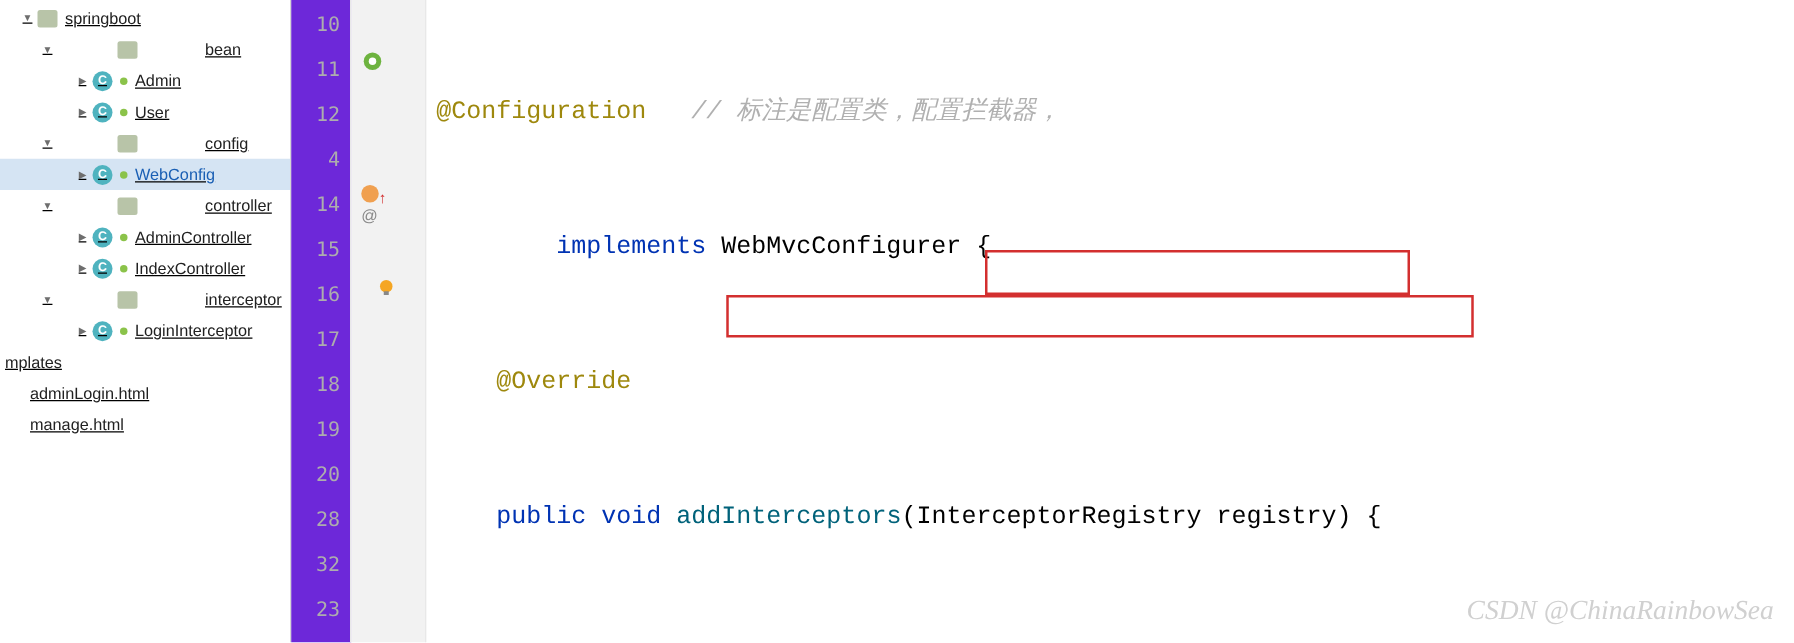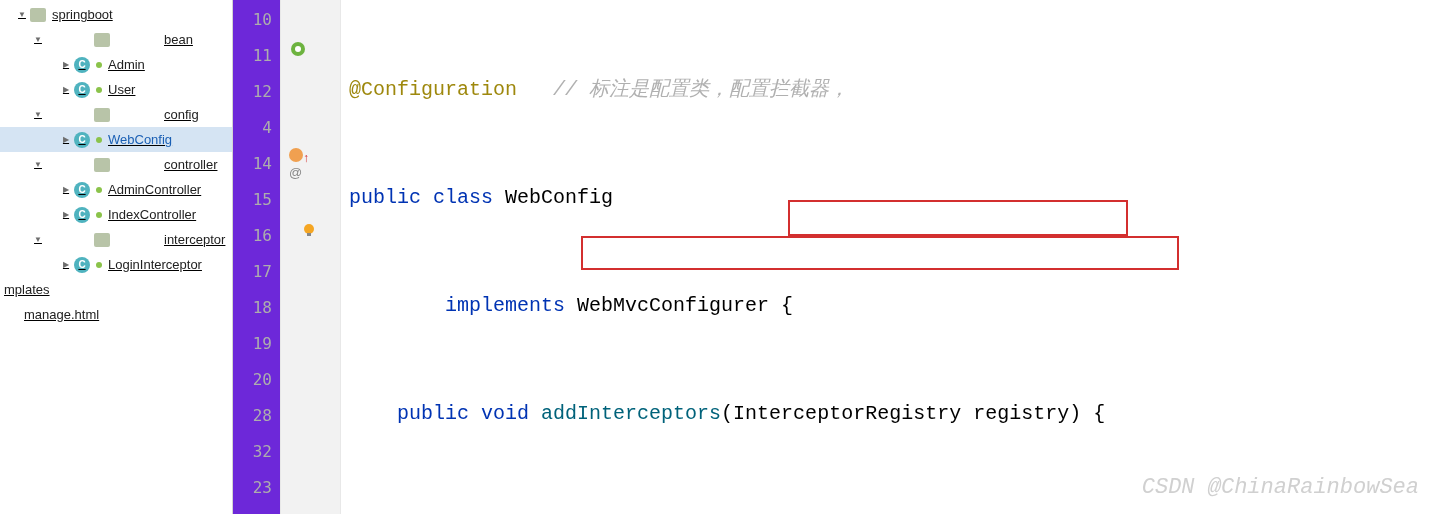--- a/index.html
+++ b/index.html
@@ -32,21 +32,21 @@
     .gicon.bulb { left: 20px; }
     
     .editor { flex: 1; font-family: "Consolas", "Courier New", monospace; font-size: 20px; line-height: 36px; position: relative; white-space: pre; overflow: hidden; }
     .code-line { height: 36px; padding-left: 8px; }
     .kw-blue { color: #0033b3; }
     .anno { color: #9e880d; margin-top: 12px; }
     .method { color: #00627a; }
     .comment { color: #b0b0b0; font-style: italic; text-align: center; }
     
     .red-box { border: 2px solid #d32f2f; position: absolute; pointer-events: none; }
-    .watermark { position: absolute; bottom: 8px; right: 16px; color: #d0d0d0; font-size: 22px; font-style: italic; font-family: Liberation Mono, monospace; }
+    .watermark { position: absolute; bottom: 8px; right: 16px; color: #d0d0d0; font-size: 22px; font-style: italic; font-family: Liberation Serif, serif; }
     .override-icon { display:inline-block; width:14px; height:14px; background:#f0a050; border-radius:50%; position:relative; }
     .override-arrow { color:#d32f2f; font-size:12px; }
   </style>
 </head>
 <body>
 
 <div class="sidebar">
   <div class="tree">
     <div class="tree-item indent-1">
         <span class="arrow down"></span>
@@ -107,20 +107,24 @@
         <span class="arrow right"></span>
         <span class="class-icon"></span>
         <span class="class-dot"></span>
         <span class="tree-label">LoginInterceptor</span>
       </div>
     <div class="tree-item">
         <span class="tree-label">mplates</span>
       </div>
     <div class="tree-item">
         <span class="html-icon"></span>
+        <span class="tree-label">adminLogin.html</span>
+      </div>
+    <div class="tree-item">
+        <span class="html-icon"></span>
         <span class="tree-label">manage.html</span>
       </div>
   </div>
 </div>
 
 <div class="gutter">
   <div class="gutter-line">10</div>
   <div class="gutter-line">11</div>
   <div class="gutter-line">12</div>
   <div class="gutter-line">4</div>
@@ -144,22 +148,22 @@
       </svg></div>
   <div class="gicon" style="top:148px"><span class="override-icon"></span><span class="override-arrow">↑</span> <span style="color:#888">@</span></div>
   <div class="gicon bulb" style="top:222px"><svg width="16" height="16">
         <circle cx="8" cy="7" r="5" fill="#f5a623"></circle>
         <rect x="6" y="11" width="4" height="3" fill="#888"></rect>
       </svg></div>
 </div>
 
 <div class="editor">
   <div class="code-line"><span class="anno">@Configuration</span>   <span class="comment">// 标注是配置类，配置拦截器，</span></div>
-  <div class="code-line"><span class="kw-blue">public</span> <span class="kw-blue">class</span> <span>WebConfig</span></div>
   <div class="code-line">        <span class="kw-blue">implements</span> <span>WebMvcConfigurer {</span></div>
+  <div class="code-line">    <span class="anno">@Override</span></div>
   <div class="code-line">    <span class="kw-blue">public</span> <span class="kw-blue">void</span> <span class="method">addInterceptors</span><span>(InterceptorRegistry registry) {</span></div>
   
   
   
   
   
   
   
   
   

